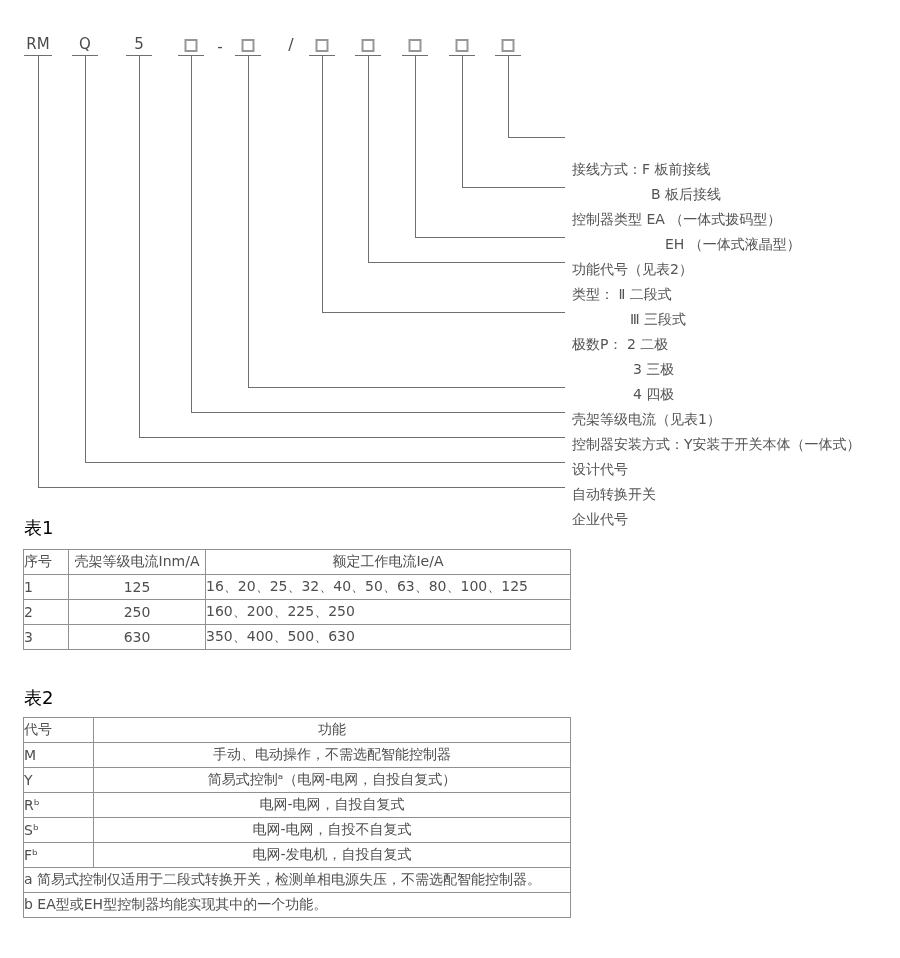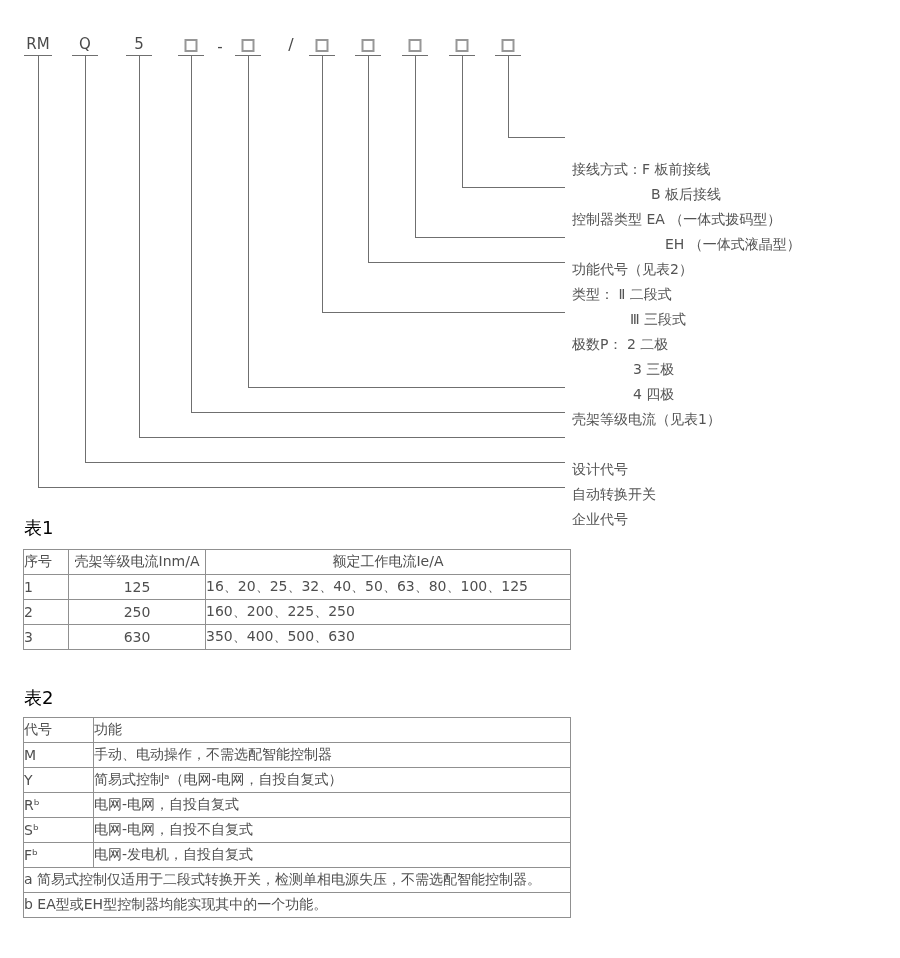--- a/index.html
+++ b/index.html
@@ -77,21 +77,21 @@
   .tbl td {
     border: 1px solid #909090;
     height: 24px;
     padding: 0;
     overflow: hidden;
     white-space: nowrap;
   }
   .cl  { text-align: left; padding-left: 7px; }
   .cc  { text-align: center; }
   .cp  { text-align: left; padding-left: 9px; margin-left: 11px; }
-  .cf  { text-align: left; padding-left: 40px; }
+  .cf  { text-align: center; padding-left: 40px; }
   .fnote { text-align: left; padding-left: 4px; height: 25px; }
 </style>
 </head>
 <body>
 
 <div class="page">
 
   <span class="sym" style="left:38px">RM</span>
   <span class="sym" style="left:85px">Q</span>
   <span class="sym" style="left:139px">5</span>
@@ -134,20 +134,21 @@
   <div class="dlabel" style="left:651px; top:154px">B  板后接线</div>
   <div class="dlabel" style="left:572px; top:179px">控制器类型  EA  （一体式拨码型）</div>
   <div class="dlabel" style="left:665px; top:204px">EH  （一体式液晶型）</div>
   <div class="dlabel" style="left:572px; top:229px">功能代号（见表2）</div>
   <div class="dlabel" style="left:572px; top:254px">类型：  Ⅱ  二段式</div>
   <div class="dlabel" style="left:630px; top:279px">Ⅲ  三段式</div>
   <div class="dlabel" style="left:572px; top:304px">极数P：  2  二极</div>
   <div class="dlabel" style="left:633px; top:329px">3  三极</div>
   <div class="dlabel" style="left:633px; top:354px">4  四极</div>
   <div class="dlabel" style="left:572px; top:379px">壳架等级电流（见表1）</div>
+  <div class="dlabel" style="left:572px; top:404px">控制器安装方式：Y安装于开关本体（一体式）</div>
   <div class="dlabel" style="left:572px; top:429px">设计代号</div>
   <div class="dlabel" style="left:572px; top:454px">自动转换开关</div>
   <div class="dlabel" style="left:572px; top:479px">企业代号</div>
 
   <div class="tbl-title" style="top:516px">表1</div>
   <table class="tbl" style="top:549px">
     <colgroup>
         <col style="width:45px">
         <col style="width:137px">
         <col style="width:365px">

